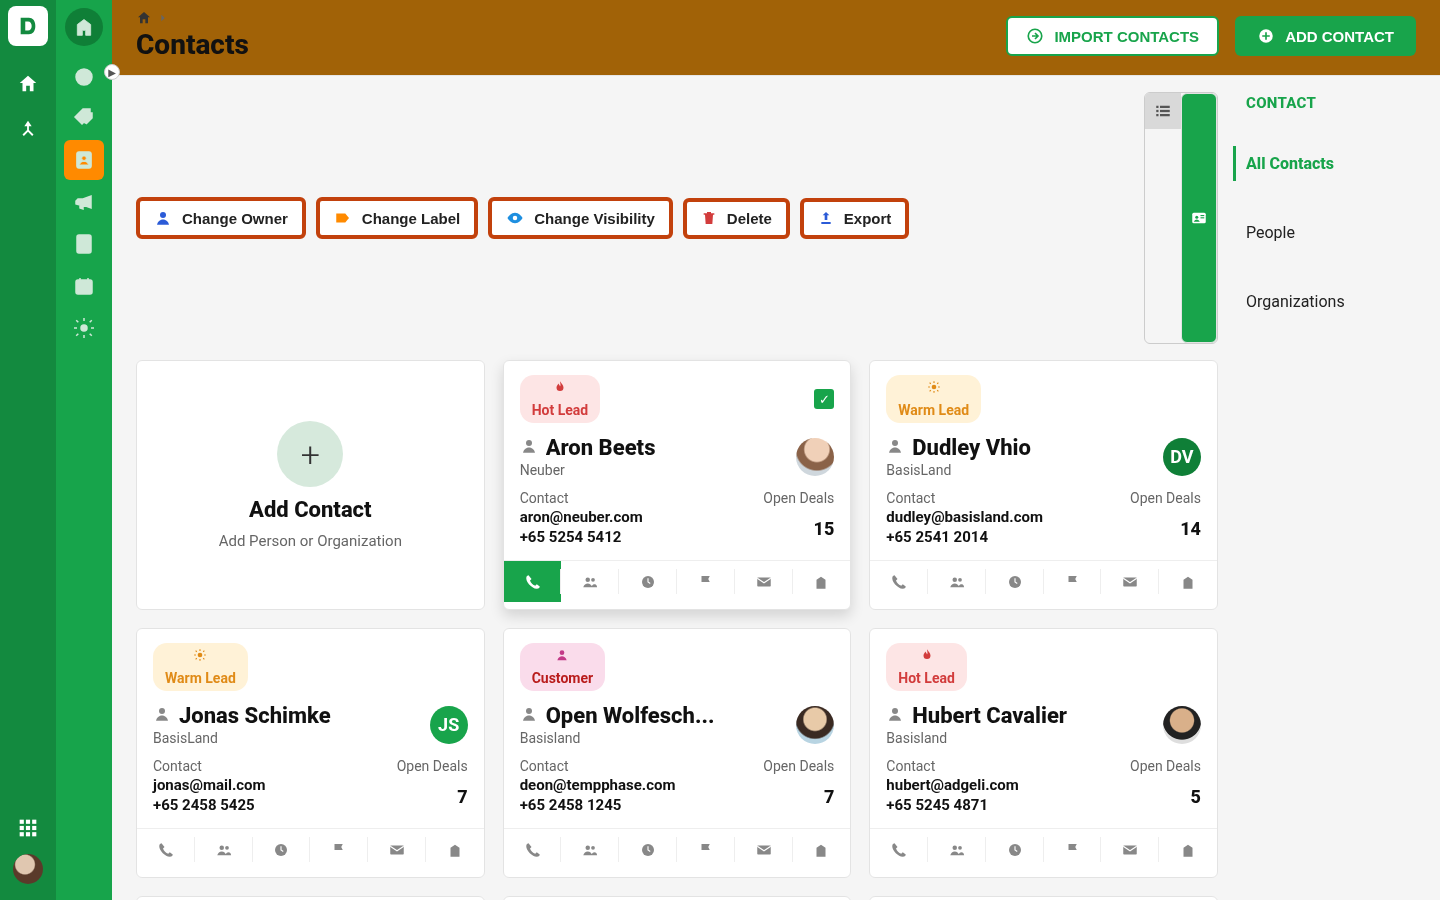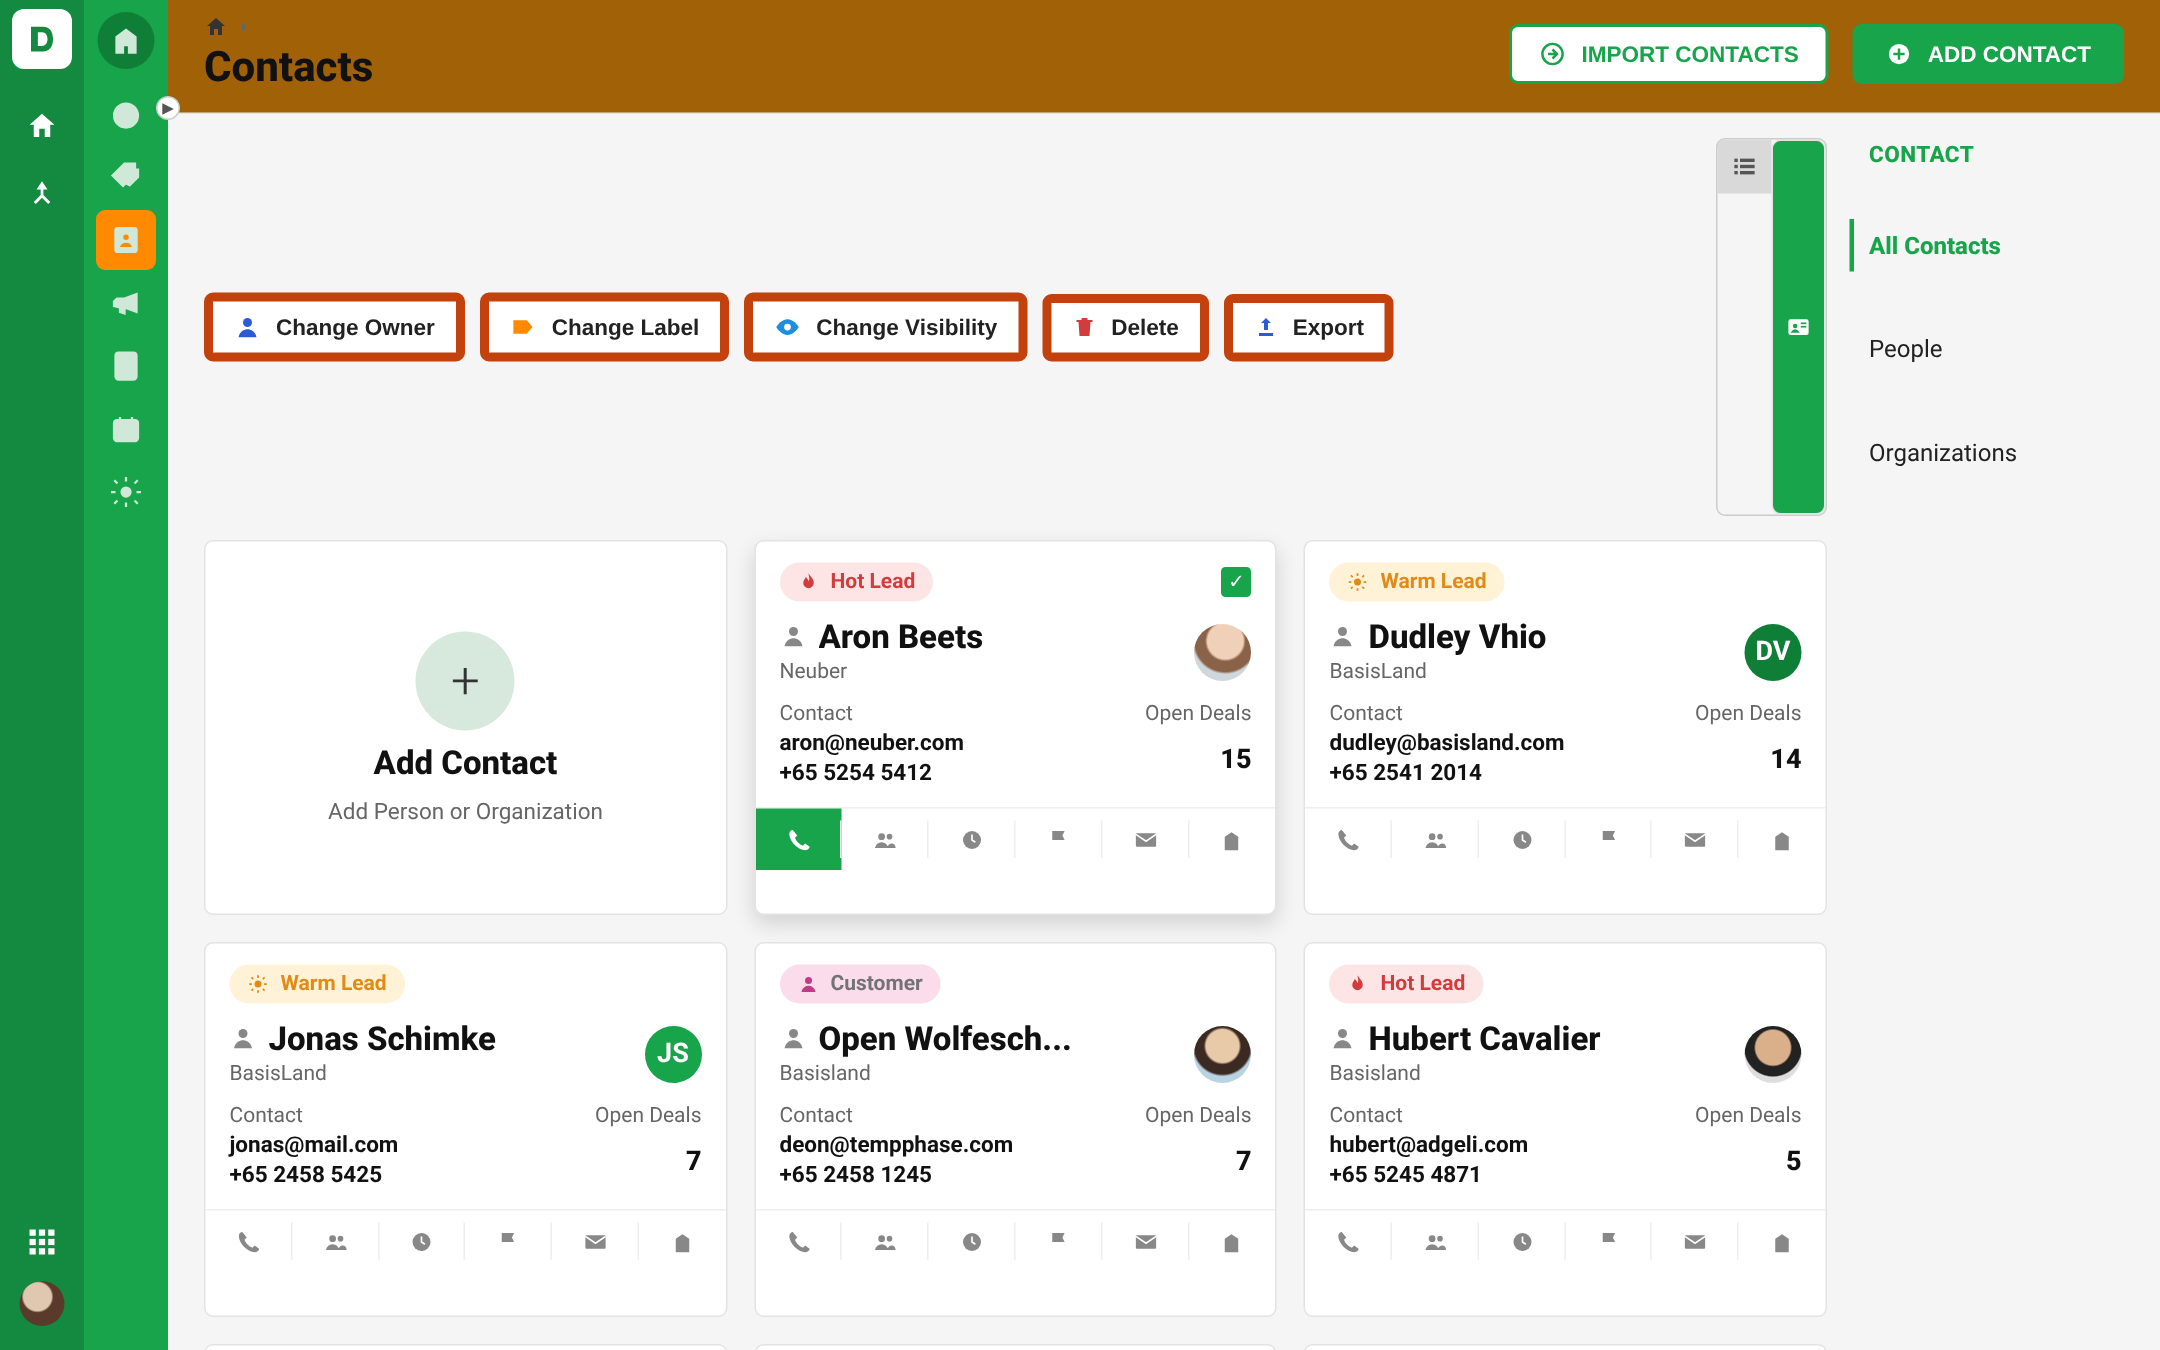--- a/index.html
+++ b/index.html
@@ -27,38 +27,38 @@
 .header-left .crumbs { display: flex; align-items: center; gap: 6px; color: #333; }
 .header-left h1 { font-size: 28px; font-weight: 800; color: #111; margin-top: 2px; }
 .header-actions { display: flex; gap: 16px; align-items: center; margin-top: 6px; }
 .btn-outline-green { border: 2px solid #18a44b; color: #18a44b; background: #fff; font-weight: 800; font-size: 15px; padding: 9px 18px; border-radius: 6px; display: flex; align-items: center; gap: 10px; cursor: pointer; }
 .btn-green { background: #18a44b; color: #fff; border: none; font-weight: 800; font-size: 15px; padding: 11px 22px; border-radius: 6px; display: flex; align-items: center; gap: 10px; cursor: pointer; }
 
 .content { display: flex; flex: 1; overflow: hidden; }
 .grid-area { flex: 1; padding: 16px 12px 16px 24px; overflow-y: auto; }
 .toolbar { display: flex; align-items: center; gap: 10px; margin-bottom: 16px; }
 .toolbar-spacer { flex: 1; }
-.tb-btn { background: #fff; border: 6px solid #c2410c; border-radius: 6px; padding: 8px 14px; font-size: 15px; color: #222; display: flex; align-items: center; gap: 10px; cursor: pointer; font-weight: 600; }
+.tb-btn { background: #fff; border: 4px solid #c2410c; border-radius: 6px; padding: 8px 14px; font-size: 15px; color: #222; display: flex; align-items: center; gap: 10px; cursor: pointer; font-weight: 600; }
 .view-toggle { display: flex; border: 1px solid #ccc; border-radius: 6px; overflow: hidden; }
 .vt { width: 36px; height: 36px; display: flex; align-items: center; justify-content: center; cursor: pointer; }
 .vt.list { background: #d9d9d9; }
 .vt.card { background: #18a44b; }
 
 .cards { display: grid; grid-template-columns: repeat(3, 1fr); gap: 18px; }
 .card { background: #fff; border: 1px solid #e3e3e3; border-radius: 6px; min-height: 250px; display: flex; flex-direction: column; position: relative; }
 .card.add { align-items: center; justify-content: center; gap: 10px; }
 .plus-circle { width: 66px; height: 66px; border-radius: 50%; background: #d6e9dc; display: flex; align-items: center; justify-content: center; color: #333; font-size: 34px; font-weight: 300; }
 .card.add .title { font-size: 22px; font-weight: 800; color: #111; }
 .card.add .sub { color: #666; font-size: 15px; }
 
 .card-top { padding: 14px 16px 0 16px; display: flex; align-items: center; justify-content: space-between; }
-.chip { display: inline-flex; align-items: center; gap: 8px; font-size: 14px; font-weight: 700; padding: 5px 12px; border-radius: 14px; }
+.chip { display: inline-flex; align-items: center; gap: 8px; font-size: 14px; font-weight: 700; padding: 5px 12px; border-radius: 14px; flex-direction: column; }
 .chip.hot { background: #fde5e5; color: #d23c3c; }
 .chip.warm { background: #fff2d7; color: #e08b17; }
-.chip.cust { background: #fadceb; color: #737373; }
+.chip.cust { background: #fadceb; color: #b91c1c; }
 .check-badge { width: 20px; height: 20px; background: #18a44b; border-radius: 3px; display: flex; align-items: center; justify-content: center; color: #fff; font-size: 13px; }
 .card-name { padding: 12px 16px 0 16px; display: flex; justify-content: space-between; align-items: center; }
 .name-wrap .icon-line { display: flex; align-items: center; gap: 8px; }
 .name-wrap .icon-line svg { flex-shrink: 0; }
 .name-wrap .nm { font-size: 22px; font-weight: 800; color: #111; white-space: nowrap; overflow: hidden; text-overflow: ellipsis; max-width: 240px; }
 .name-wrap .org { color: #666; font-size: 14px; margin-top: 2px; }
 .avatar { width: 38px; height: 38px; border-radius: 50%; flex-shrink: 0; background: #18a44b; color: #fff; display: flex; align-items: center; justify-content: center; font-size: 18px; font-weight: 700; }
 .avatar.photo1 { background: radial-gradient(circle at 55% 30%, #f0d0b8 0 35%, #8a6248 40% 60%, #cfd7dd 65% 100%); }
 .avatar.photo2 { background: radial-gradient(circle at 50% 35%, #e8caa8 0 35%, #3a2a22 40% 60%, #b8d4e2 65% 100%); }
 .avatar.photo3 { background: radial-gradient(circle at 50% 38%, #d9b08a 0 38%, #222 42% 62%, #dedede 65% 100%); }

